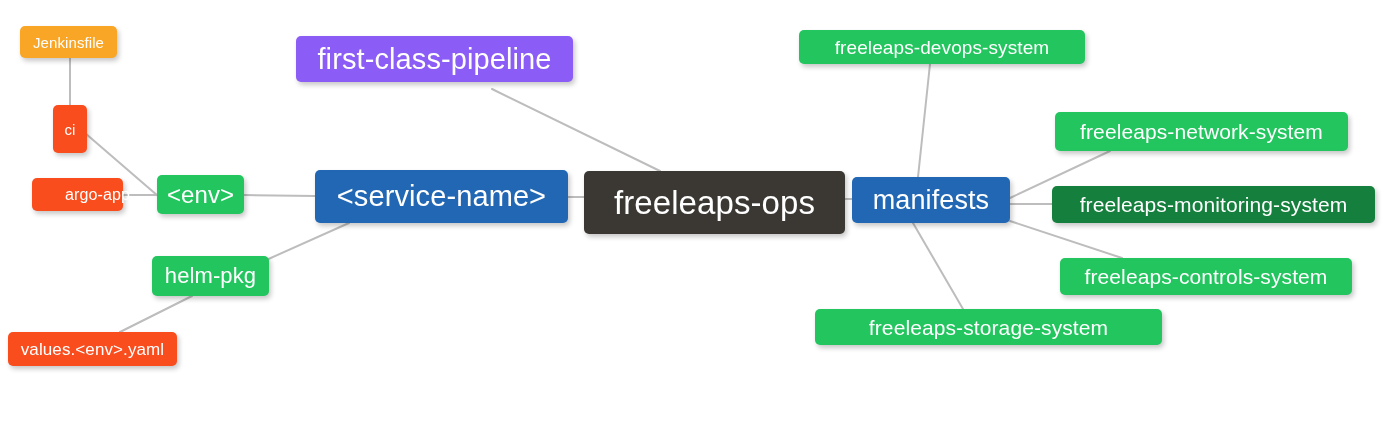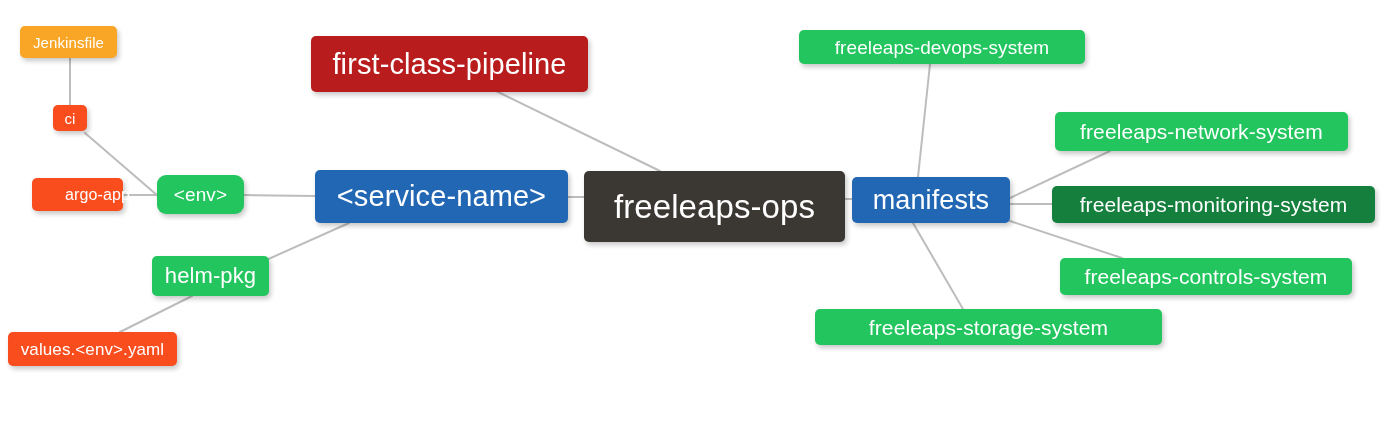--- a/index.html
+++ b/index.html
@@ -57,28 +57,28 @@
       <line x1="568" y1="197" x2="584" y2="197" stroke="#bdbdbd" stroke-width="2" stroke-linecap="round"></line>
       <line x1="845" y1="199" x2="852" y2="199" stroke="#bdbdbd" stroke-width="2" stroke-linecap="round"></line>
       <line x1="918" y1="177" x2="930" y2="64" stroke="#bdbdbd" stroke-width="2" stroke-linecap="round"></line>
       <line x1="1010" y1="198" x2="1110" y2="151" stroke="#bdbdbd" stroke-width="2" stroke-linecap="round"></line>
       <line x1="1010" y1="204" x2="1052" y2="204" stroke="#bdbdbd" stroke-width="2" stroke-linecap="round"></line>
       <line x1="1010" y1="221" x2="1122" y2="258" stroke="#bdbdbd" stroke-width="2" stroke-linecap="round"></line>
       <line x1="913" y1="223" x2="963" y2="309" stroke="#bdbdbd" stroke-width="2" stroke-linecap="round"></line>
     </svg>
   <div id="nodes-layer">
       <div class="node" style="left: 20px; top: 26px; width: 97px; height: 32px; background: rgb(249, 166, 38); font-size: 15px;">Jenkinsfile</div>
-      <div class="node" style="left: 53px; top: 105px; width: 34px; height: 26px; background: rgb(249, 77, 30); font-size: 15px;">ci</div>
+      <div class="node" style="left: 53px; top: 105px; width: 34px; height: 48px; background: rgb(249, 77, 30); font-size: 15px;">ci</div>
       <div class="node" style="left: 32px; top: 178px; width: 91px; height: 33px; background: rgb(249, 77, 30); font-size: 16px; padding-left: 40px;">argo-app</div>
-      <div class="node" style="left: 157px; top: 175px; width: 87px; height: 39px; background: rgb(34, 197, 94); font-size: 19px; border-radius: 9px;">&lt;env&gt;</div>
+      <div class="node" style="left: 157px; top: 175px; width: 87px; height: 39px; background: rgb(34, 197, 94); font-size: 24px;">&lt;env&gt;</div>
       <div class="node" style="left: 152px; top: 256px; width: 117px; height: 40px; background: rgb(34, 197, 94); font-size: 22px;">helm-pkg</div>
       <div class="node" style="left: 8px; top: 332px; width: 169px; height: 34px; background: rgb(249, 77, 30); font-size: 17px;">values.&lt;env&gt;.yaml</div>
-      <div class="node" style="left: 311px; top: 36px; width: 277px; height: 56px; background: #b91c1c; font-size: 29px;">first-class-pipeline</div>
+      <div class="node" style="left: 296px; top: 36px; width: 277px; height: 46px; background: #8b5cf6; font-size: 29px;">first-class-pipeline</div>
       <div class="node" style="left: 315px; top: 170px; width: 253px; height: 53px; background: rgb(33, 103, 180); font-size: 29px;">&lt;service-name&gt;</div>
-      <div class="node" style="left: 584px; top: 171px; width: 261px; height: 71px; background: rgb(59, 55, 51); font-size: 33px;">freeleaps-ops</div>
+      <div class="node" style="left: 584px; top: 171px; width: 261px; height: 63px; background: rgb(59, 55, 51); font-size: 33px;">freeleaps-ops</div>
       <div class="node" style="left: 852px; top: 177px; width: 158px; height: 46px; background: rgb(33, 103, 180); font-size: 27px;">manifests</div>
       <div class="node" style="left: 799px; top: 30px; width: 286px; height: 34px; background: rgb(34, 197, 94); font-size: 19px;">freeleaps-devops-system</div>
       <div class="node" style="left: 1055px; top: 112px; width: 293px; height: 39px; background: rgb(34, 197, 94); font-size: 21px;">freeleaps-network-system</div>
       <div class="node" style="left: 1052px; top: 186px; width: 323px; height: 37px; background: #15803d; font-size: 21px;">freeleaps-monitoring-system</div>
       <div class="node" style="left: 1060px; top: 258px; width: 292px; height: 37px; background: rgb(34, 197, 94); font-size: 21px; text-align: center;">freeleaps-controls-system</div>
       <div class="node" style="left: 815px; top: 309px; width: 347px; height: 36px; background: rgb(34, 197, 94); font-size: 21px;">freeleaps-storage-system</div>
     </div>
 </div>
 
 </body></html>

